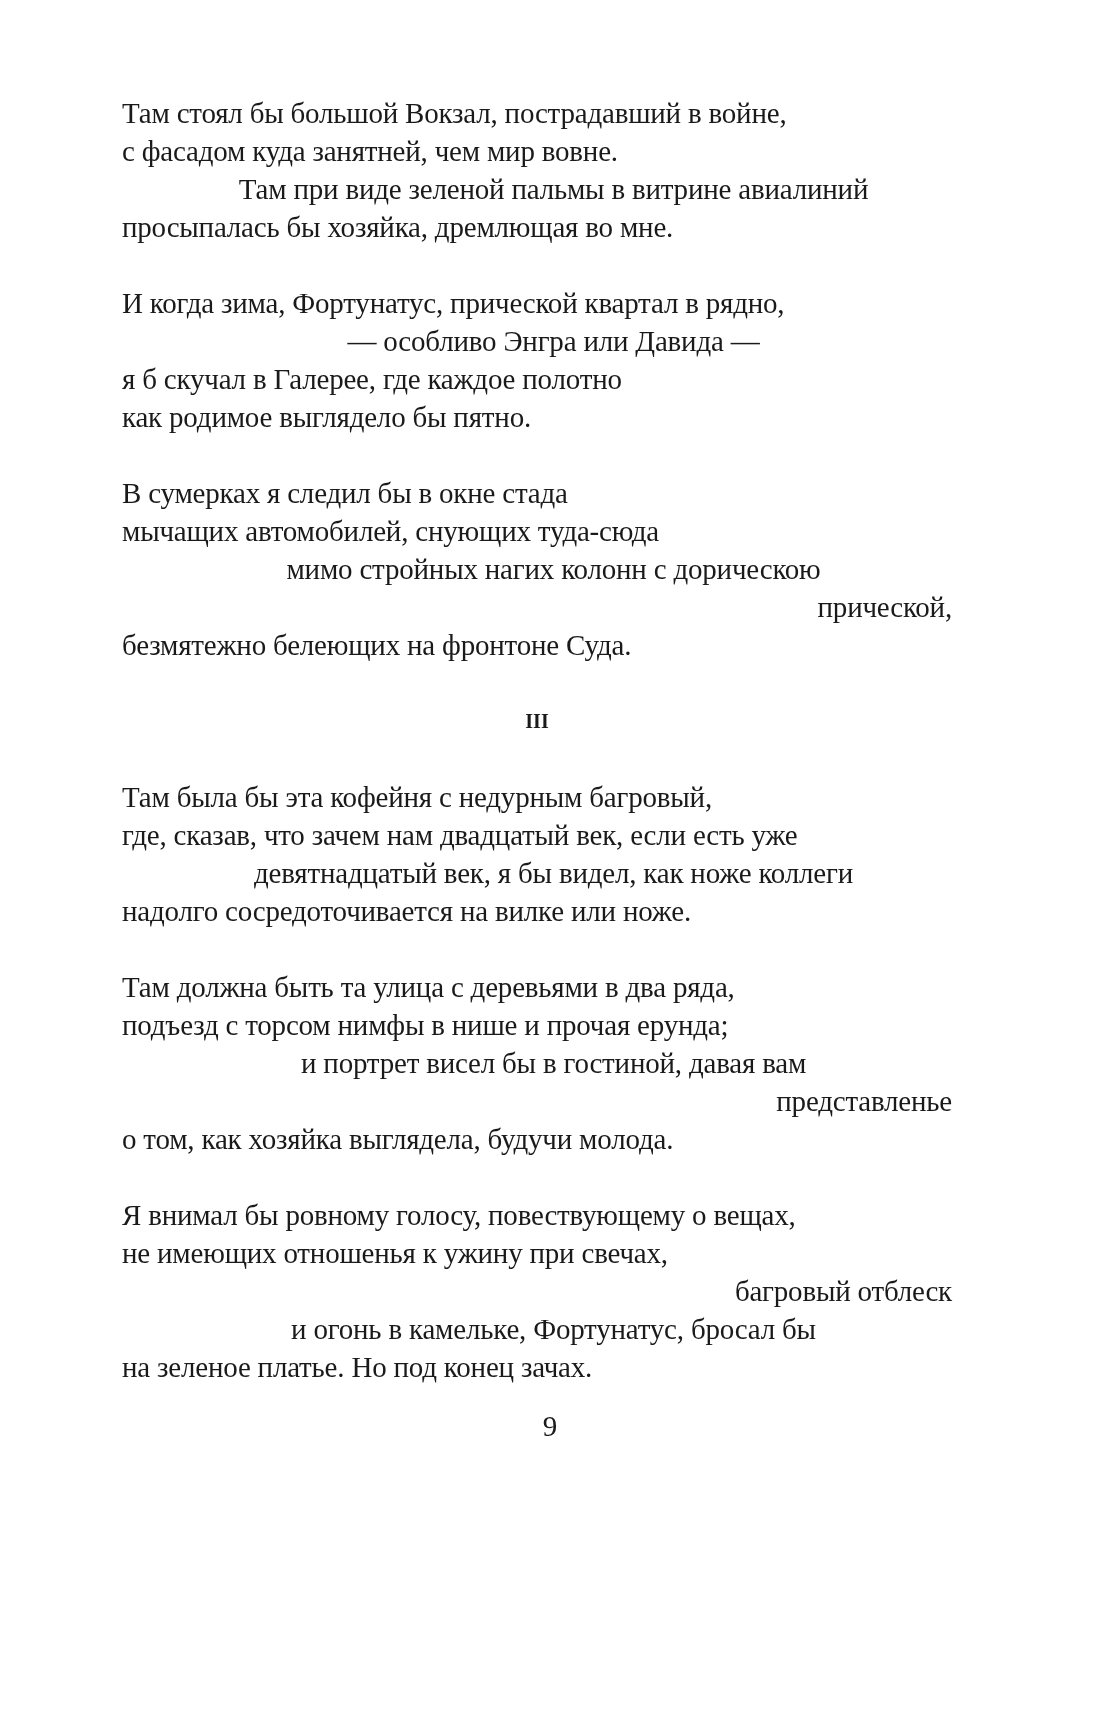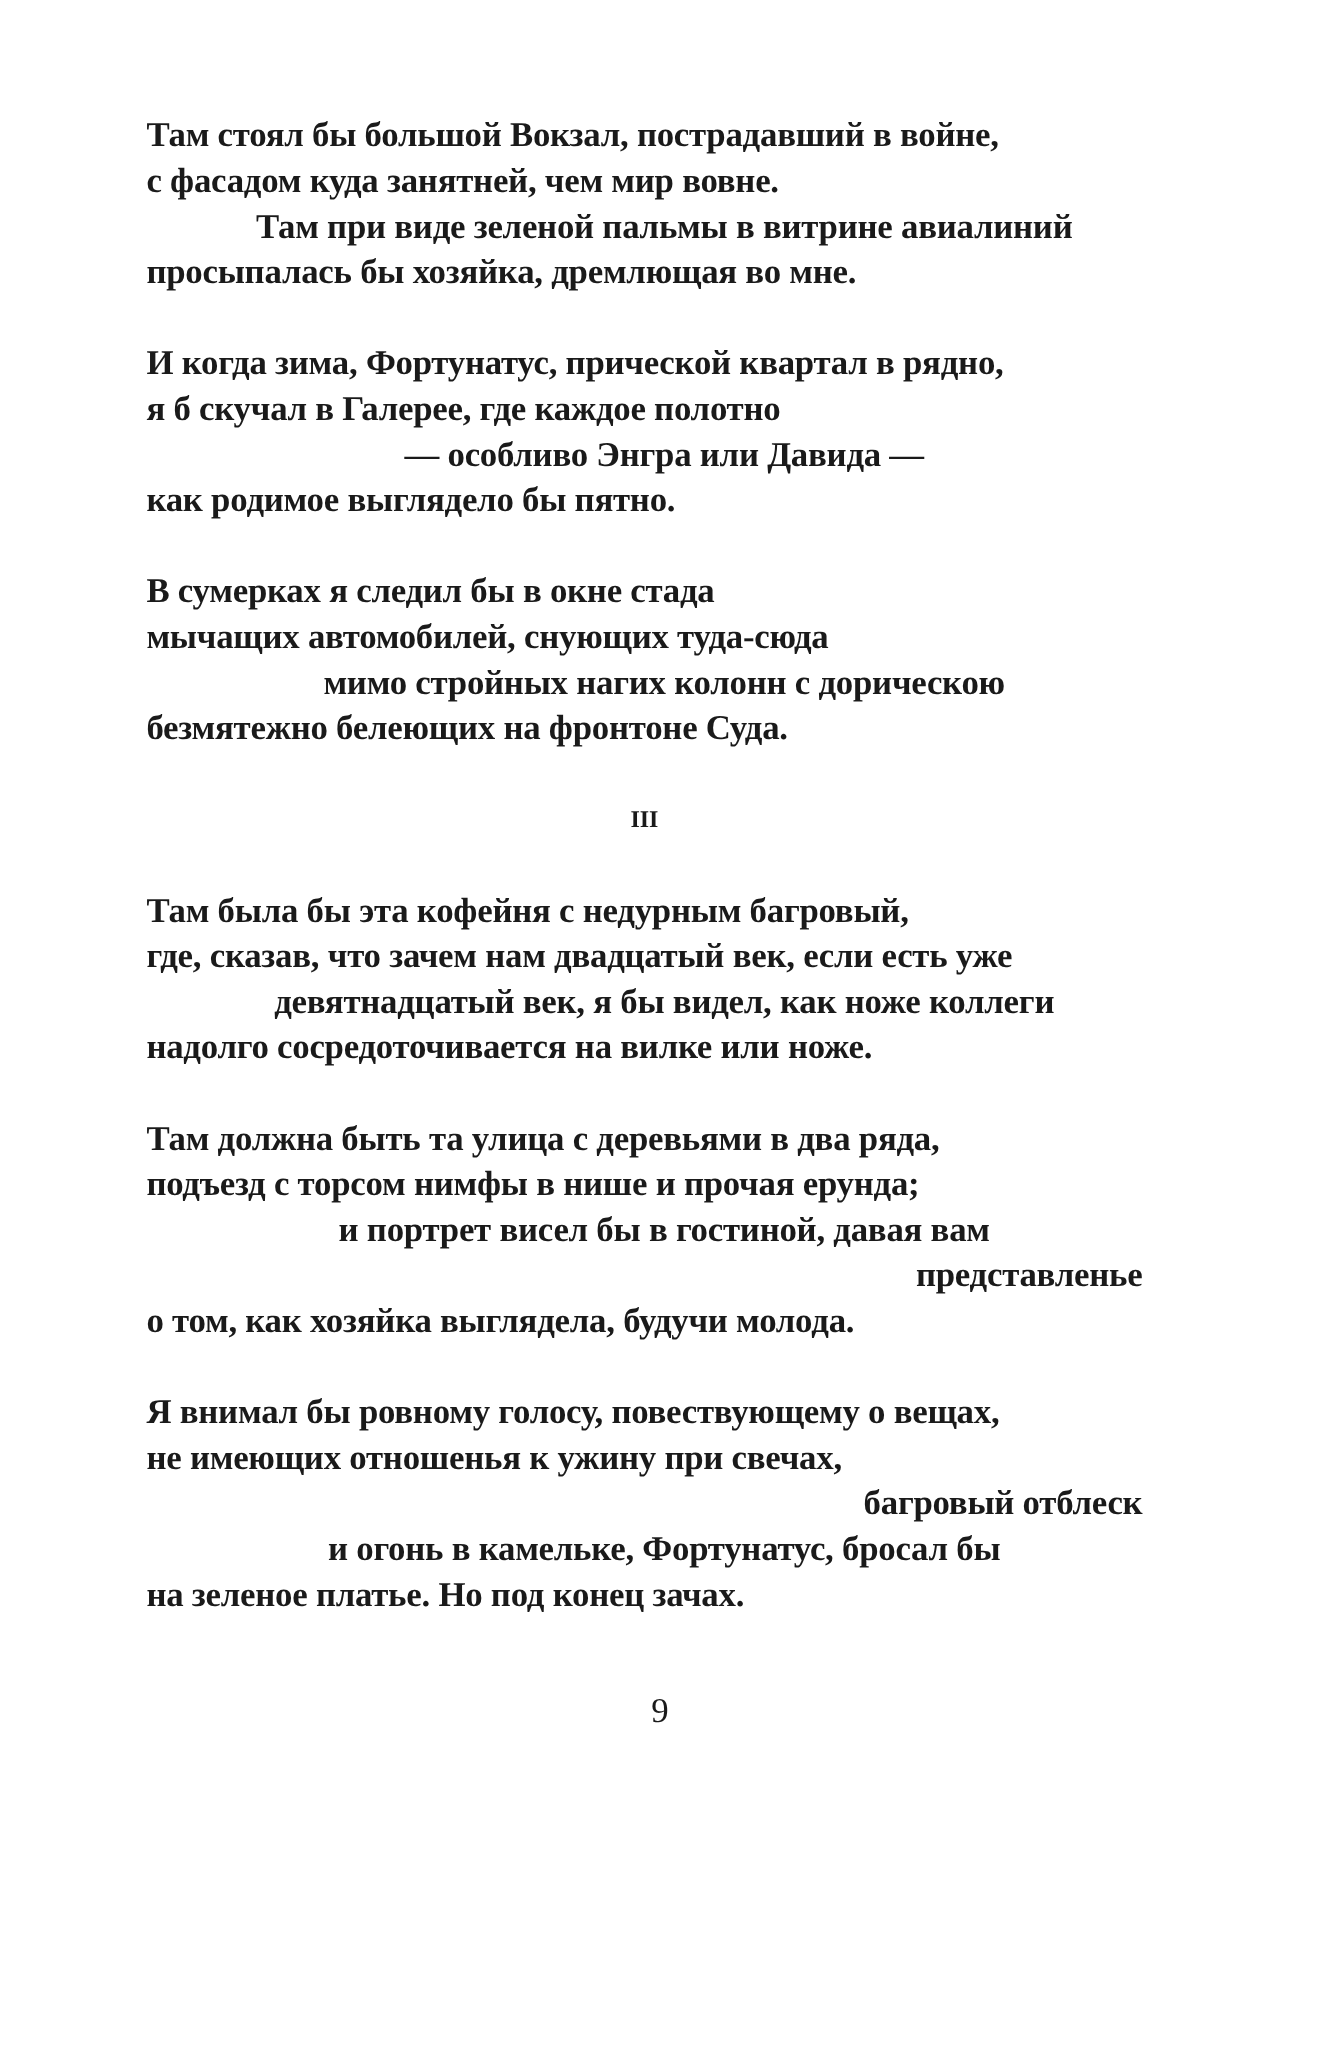--- a/index.html
+++ b/index.html
@@ -16,21 +16,20 @@
       color: #1a1a1a;
     }
     .page {
       position: absolute;
       left: 122px;
       top: 94px;
       width: 830px;
     }
     .stanza {
       margin: 0 0 38px 0;
-      font-weight: bold;
     }
     .line {
       display: block;
       font-size: 29px;
       line-height: 38px;
       height: 38px;
       white-space: nowrap;
       letter-spacing: -0.2px;
     }
     .line.indent {
@@ -66,29 +65,30 @@
 
   <div class="stanza">
     <span class="line">Там стоял бы большой Вокзал, пострадавший в войне,</span>
     <span class="line">с фасадом куда занятней, чем мир вовне.</span>
     <span class="line indent">Там при виде зеленой пальмы в витрине авиалиний</span>
     <span class="line">просыпалась бы хозяйка, дремлющая во мне.</span>
   </div>
 
   <div class="stanza">
     <span class="line">И когда зима, Фортунатус, прической квартал в рядно,</span>
+    <span class="line indent">— особливо Энгра или Давида —</span>
     <span class="line">я б скучал в Галерее, где каждое полотно</span>
-    <span class="line indent">— особливо Энгра или Давида —</span>
     <span class="line">как родимое выглядело бы пятно.</span>
   </div>
 
   <div class="stanza">
     <span class="line">В сумерках я следил бы в окне стада</span>
     <span class="line">мычащих автомобилей, снующих туда-сюда</span>
     <span class="line indent">мимо стройных нагих колонн с дорическою</span>
+    <span class="line right">прической,</span>
     <span class="line">безмятежно белеющих на фронтоне Суда.</span>
   </div>
 
   <div class="section-heading">III</div>
 
   <div class="stanza">
     <span class="line">Там была бы эта кофейня с недурным багровый,</span>
     <span class="line">где, сказав, что зачем нам двадцатый век, если есть уже</span>
     <span class="line indent">девятнадцатый век, я бы видел, как ноже коллеги</span>
     <span class="line">надолго сосредоточивается на вилке или ноже.</span>

